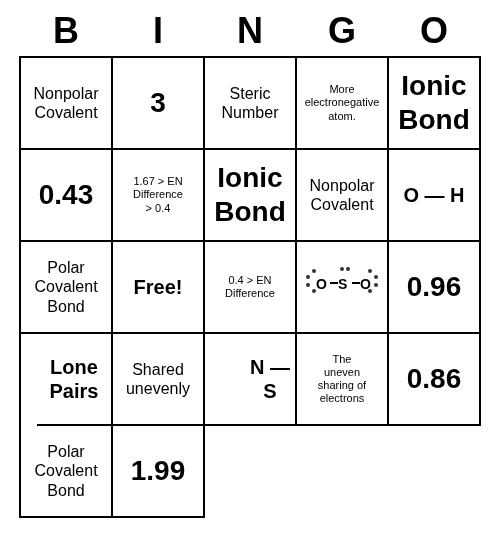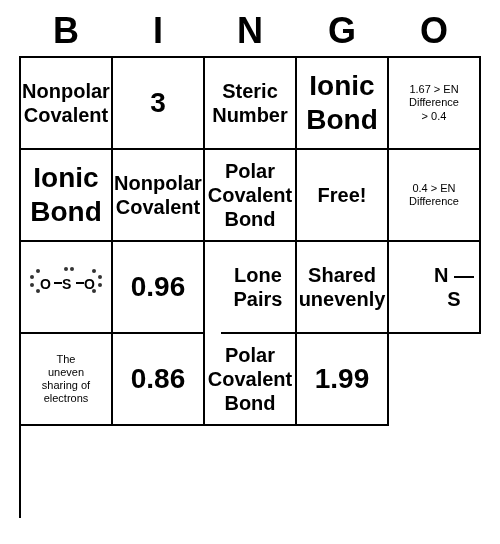--- a/index.html
+++ b/index.html
@@ -47,22 +47,22 @@
     }
     .cell.large {
       font-size: 22px;
       font-weight: bold;
     }
     .cell.xl {
       font-size: 28px;
       font-weight: bold;
     }
     .cell.medium {
-      font-size: 20px;
-      font-weight: bold;
+      font-size: 16px;
+      font-weight: normal;
     }
     .cell.small {
       font-size: 11px;
     }
     .cell.free {
       font-size: 20px;
       font-weight: bold;
     }
     .cell svg {
       max-width: 80px;
@@ -78,26 +78,29 @@
   <span>N</span>
   <span>G</span>
   <span>O</span>
 </div>
 
 <div class="bingo-grid">
 
   <div class="cell medium">Nonpolar<br>Covalent</div>
   <div class="cell xl">3</div>
   <div class="cell medium">Steric<br>Number</div>
+  <div class="cell small">More<br>electronegative<br>atom.</div>
   <div class="cell xl">Ionic<br>Bond</div>
 
+  <div class="cell xl">0.43</div>
   <div class="cell small">1.67 &gt; EN<br>Difference<br>&gt; 0.4</div>
   <div class="cell xl">Ionic<br>Bond</div>
   <div class="cell medium">Nonpolar<br>Covalent</div>
 
+  <div class="cell large" style="font-size:20px; font-weight:bold;">O — H</div>
   <div class="cell medium">Polar<br>Covalent<br>Bond</div>
   <div class="cell free">Free!</div>
   <div class="cell small">0.4 &gt; EN<br>Difference</div>
 
   <div class="cell">
 
     <svg viewBox="0 0 80 60" xmlns="http://www.w3.org/2000/svg">
 
       <circle cx="6" cy="20" r="2" fill="#333"></circle>
       <circle cx="6" cy="28" r="2" fill="#333"></circle>

